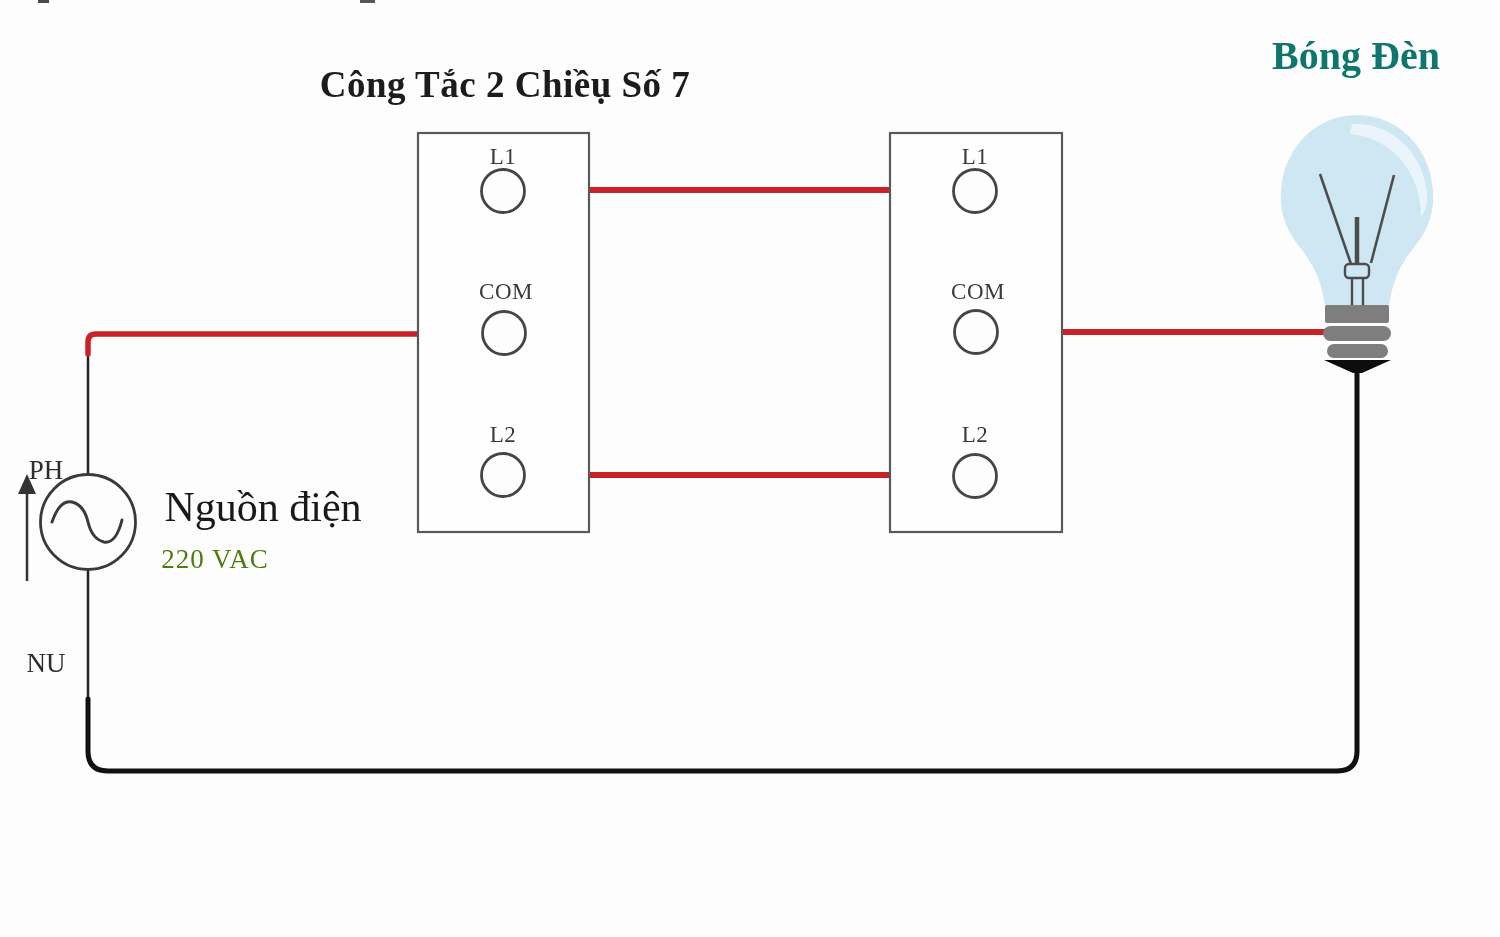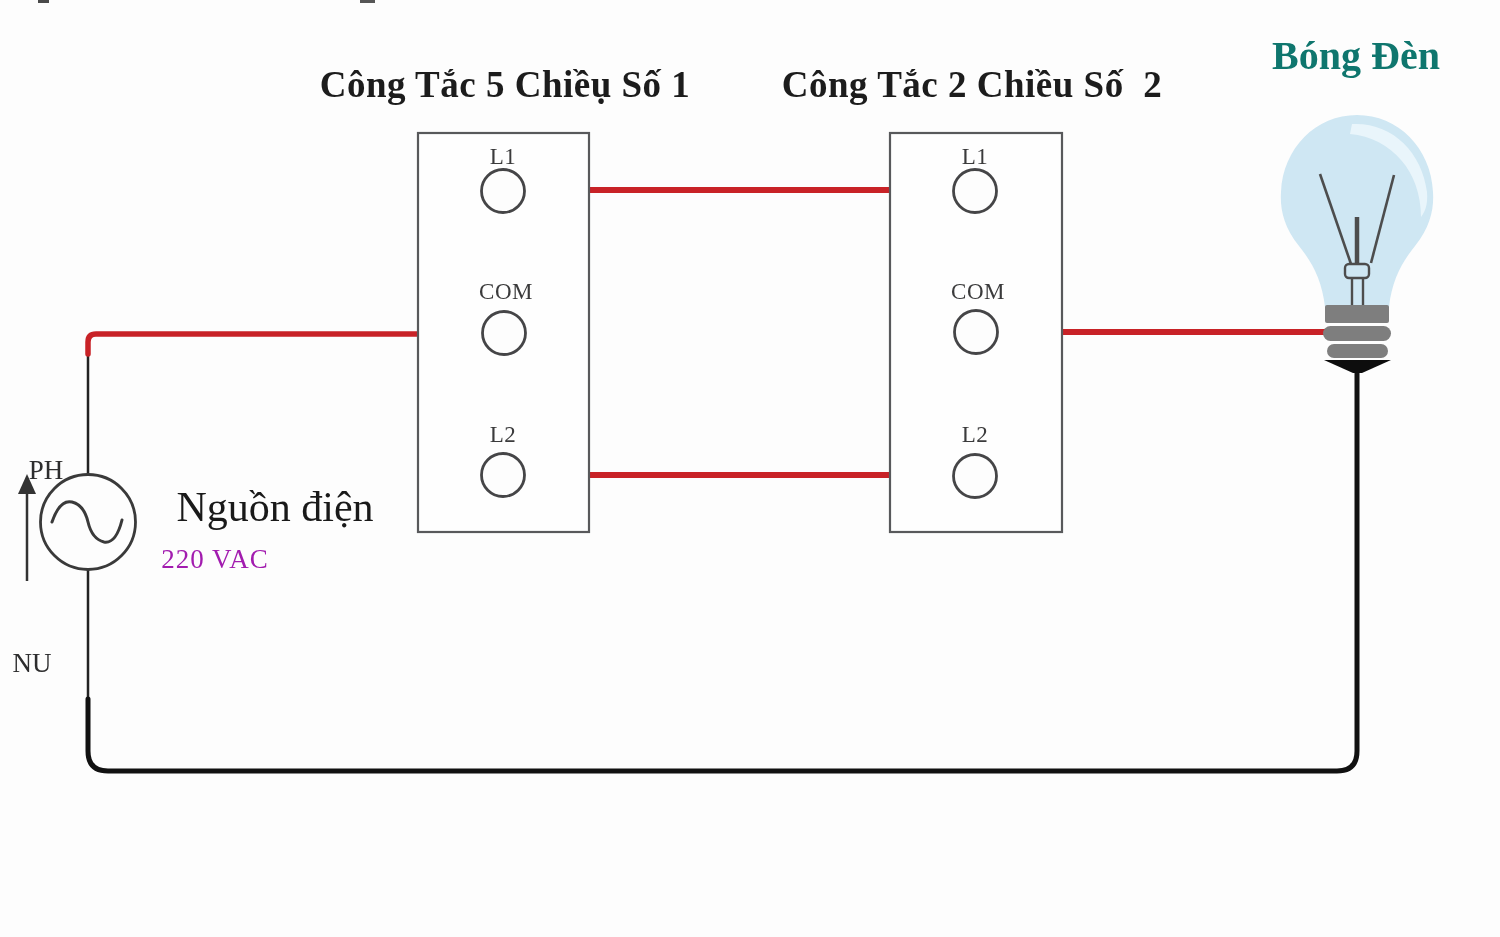--- a/index.html
+++ b/index.html
@@ -17,21 +17,21 @@
     white-space:pre;
     color:#1f1f1f;
     line-height:1;
     user-select:none;
   }
   .t-title{font-size:37px;font-weight:700;color:#1c1c1c;letter-spacing:.5px;}
   .t-bulb{font-size:40px;font-weight:700;color:#0f766e;}
   .t-term{font-size:23px;font-weight:400;color:#3b3b3c;letter-spacing:.5px;}
   .t-side{font-size:27px;font-weight:400;color:#2d2d2e;margin-top:33px;}
   .t-src{font-size:42px;font-weight:500;color:#191919;}
-  .t-volt{font-size:27px;font-weight:400;color:#a21caf;letter-spacing:1px;}
+  .t-volt{font-size:27px;font-weight:400;color:#4d7c0f;letter-spacing:1px;}
 </style>
 </head>
 <body>
 
 <div class="stage">
 
   <svg class="layer" width="1500" height="937" viewBox="0 0 1500 937">
 
     <rect x="38" y="0" width="11" height="3" fill="#4a4a4a"></rect>
     <rect x="360" y="0" width="15" height="3" fill="#565656"></rect>
@@ -85,31 +85,30 @@
       <path d="M 1352 278 L 1352 306" fill="none" stroke="#4d4d4d" stroke-width="2.4"></path>
       <path d="M 1363 278 L 1363 306" fill="none" stroke="#4d4d4d" stroke-width="2.4"></path>
 
       <rect x="1325" y="305" width="64" height="18" rx="2" fill="#7e7e7e"></rect>
       <rect x="1323" y="326" width="68" height="15" rx="7.5" fill="#7e7e7e"></rect>
       <rect x="1327" y="344" width="61" height="14" rx="7" fill="#7e7e7e"></rect>
       <path d="M 1324 360 L 1391 360 L 1362 373 L 1353 373 Z" fill="#0d0d0d"></path>
     </g>
   </svg>
 
-  <div class="lbl t-title" style="left:505px;top:84px;">Công Tắc 5 Chiềụ Số 1</div>
-  <div class="lbl t-title" style="left:972px;top:84px;">Công Tắc 2 Chiều Số  2</div>
+  <div class="lbl t-title" style="left:505px;top:84px;">Công Tắc 2 Chiềụ Số 7</div>
   <div class="lbl t-bulb" style="left:1356px;top:56px;">Bóng Đèn</div>
 
   <div class="lbl t-term" style="left:503px;top:156px;">L1</div>
   <div class="lbl t-term" style="left:506px;top:291px;">COM</div>
   <div class="lbl t-term" style="left:503px;top:434px;">L2</div>
 
   <div class="lbl t-term" style="left:975px;top:156px;">L1</div>
   <div class="lbl t-term" style="left:978px;top:291px;">COM</div>
   <div class="lbl t-term" style="left:975px;top:434px;">L2</div>
 
   <div class="lbl t-side" style="left:46px;top:437px;">PH</div>
-  <div class="lbl t-side" style="left:32px;top:630px;">NU</div>
+  <div class="lbl t-side" style="left:46px;top:630px;">NU</div>
 
-  <div class="lbl t-src" style="left:275px;top:507px;">Nguồn điện</div>
+  <div class="lbl t-src" style="left:263px;top:507px;">Nguồn điện</div>
   <div class="lbl t-volt" style="left:215px;top:559px;">220 VAC</div>
 
 </div>
 
 </body></html>

